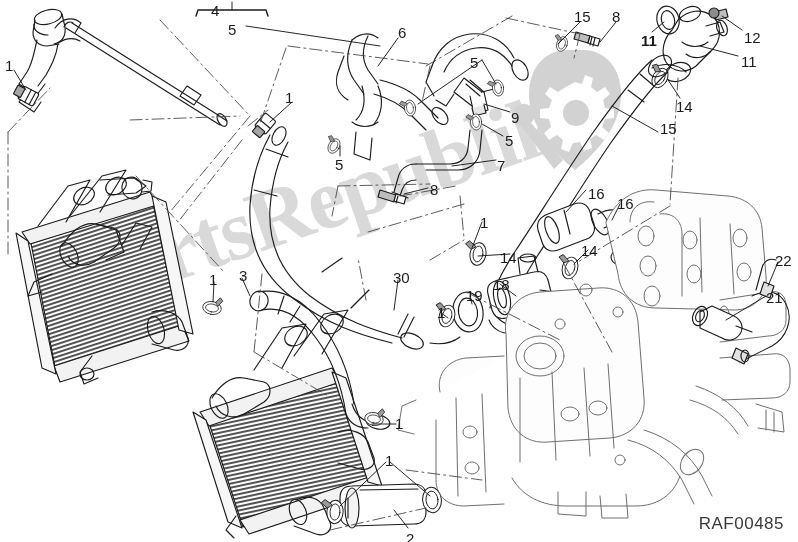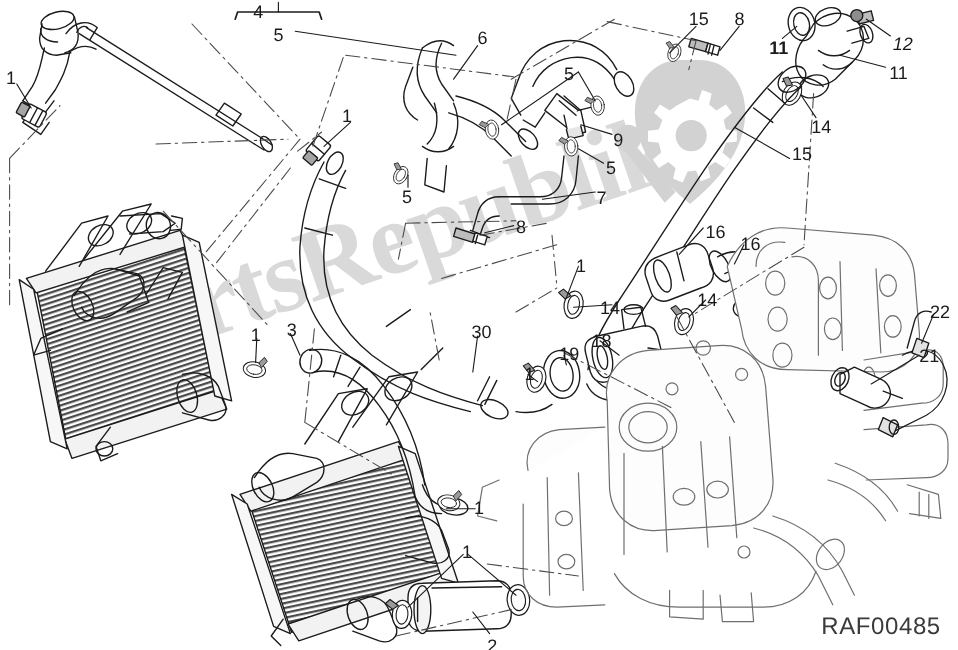--- a/index.html
+++ b/index.html
@@ -26,21 +26,21 @@
     line-height:1;
     letter-spacing:0px;
     white-space:nowrap;
     user-select:none;
   }
   .drawing-code{
     position:absolute;
     right:14px;
     bottom:8px;
     font-family:"Liberation Sans", sans-serif;
-    font-size:20px;
+    font-size:17px;
     letter-spacing:.5px;
     color:#3a3a3a;
   }
   
   .wm-text{
     position:absolute;
     left:58px;
     top:238px;
     font-family:"Liberation Serif", serif;
     font-weight:bold;
@@ -538,21 +538,21 @@
 
   <div id="callout-layer">
       <div class="callout" style="left: 211px; top: 3px;">4</div>
       <div class="callout" style="left: 228px; top: 22px;">5</div>
       <div class="callout" style="left: 5px; top: 58px;">1</div>
       <div class="callout" style="left: 285px; top: 90px;">1</div>
       <div class="callout" style="left: 398px; top: 25px;">6</div>
       <div class="callout" style="left: 574px; top: 9px;">15</div>
       <div class="callout" style="left: 612px; top: 9px;">8</div>
       <div class="callout" style="left: 641px; top: 33px; font-weight: bold;">11</div>
-      <div class="callout" style="left: 744px; top: 30px; font-style: italic;">12</div>
+      <div class="callout" style="left: 744px; top: 30px;">12</div>
       <div class="callout" style="left: 741px; top: 54px;">11</div>
       <div class="callout" style="left: 470px; top: 55px;">5</div>
       <div class="callout" style="left: 511px; top: 110px;">9</div>
       <div class="callout" style="left: 505px; top: 133px;">5</div>
       <div class="callout" style="left: 335px; top: 157px;">5</div>
       <div class="callout" style="left: 497px; top: 158px;">7</div>
       <div class="callout" style="left: 676px; top: 99px;">14</div>
       <div class="callout" style="left: 660px; top: 121px;">15</div>
       <div class="callout" style="left: 430px; top: 182px;">8</div>
       <div class="callout" style="left: 588px; top: 186px;">16</div>

